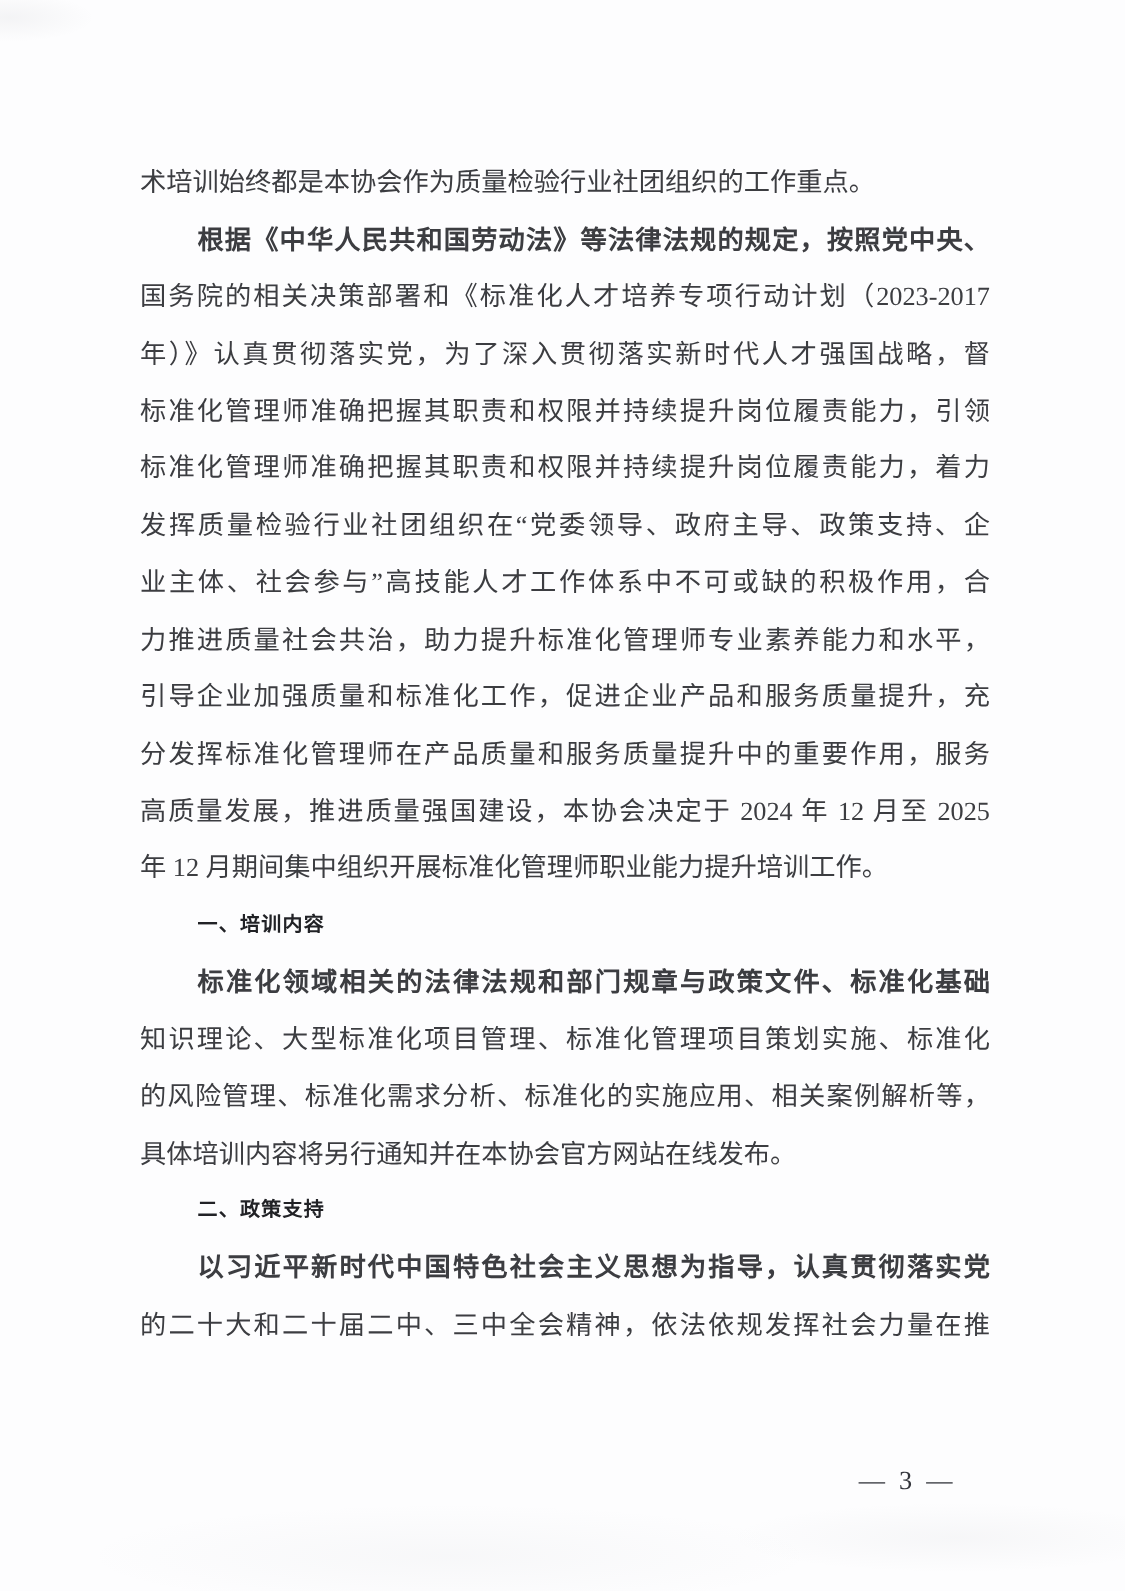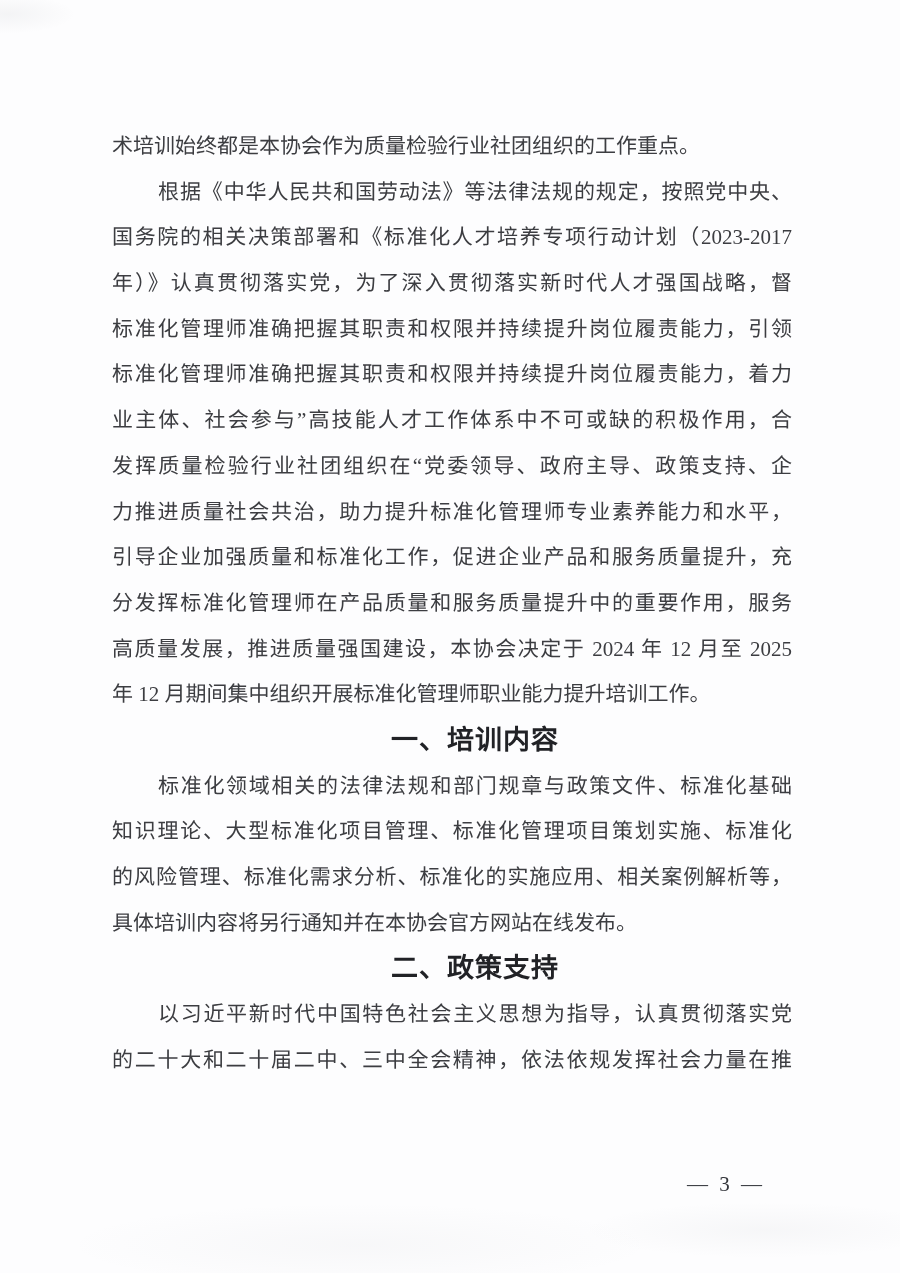--- a/index.html
+++ b/index.html
@@ -35,28 +35,28 @@
     text-align: left;
     white-space: normal;
     overflow: visible;
   }
   .line.justify {
     text-align: justify;
     text-align-last: justify;
   }
   .line.indent {
     text-indent: 46px;
+    font-weight: bold;
   }
   .line.heading {
     font-family: "Liberation Sans", sans-serif;
     font-weight: 700;
-    font-size: 27px;
+    font-size: 16px;
     color: #212226;
     letter-spacing: 1px;
-    text-align: center;
   }
   .footer {
     position: absolute;
     left: 687px;
     top: 1169px;
     font-size: 21px;
     line-height: 30px;
     color: #34363c;
     letter-spacing: 3px;
     font-family: "Liberation Serif", serif;
@@ -68,22 +68,22 @@
 <div class="page">
 
   <div class="doc-body" id="doc-body">
 
   <div class="line">术培训始终都是本协会作为质量检验行业社团组织的工作重点。</div>
       <div class="line indent justify">根据《中华人民共和国劳动法》等法律法规的规定，按照党中央、</div>
       <div class="line justify">国务院的相关决策部署和《标准化人才培养专项行动计划（2023-2017</div>
       <div class="line justify">年）》认真贯彻落实党，为了深入贯彻落实新时代人才强国战略，督</div>
       <div class="line justify">标准化管理师准确把握其职责和权限并持续提升岗位履责能力，引领</div>
       <div class="line justify">标准化管理师准确把握其职责和权限并持续提升岗位履责能力，着力</div>
+      <div class="line justify">发挥质量检验行业社团组织在“党委领导、政府主导、政策支持、企</div>
       <div class="line justify">业主体、社会参与”高技能人才工作体系中不可或缺的积极作用，合</div>
-      <div class="line justify">发挥质量检验行业社团组织在“党委领导、政府主导、政策支持、企</div>
       <div class="line justify">力推进质量社会共治，助力提升标准化管理师专业素养能力和水平，</div>
       <div class="line justify">引导企业加强质量和标准化工作，促进企业产品和服务质量提升，充</div>
       <div class="line justify">分发挥标准化管理师在产品质量和服务质量提升中的重要作用，服务</div>
       <div class="line justify">高质量发展，推进质量强国建设，本协会决定于 2024 年 12 月至 2025</div>
       <div class="line">年 12 月期间集中组织开展标准化管理师职业能力提升培训工作。</div>
       <div class="line heading indent">一、培训内容</div>
       <div class="line indent justify">标准化领域相关的法律法规和部门规章与政策文件、标准化基础</div>
       <div class="line justify">知识理论、大型标准化项目管理、标准化管理项目策划实施、标准化</div>
       <div class="line justify">的风险管理、标准化需求分析、标准化的实施应用、相关案例解析等，</div>
       <div class="line">具体培训内容将另行通知并在本协会官方网站在线发布。</div>

